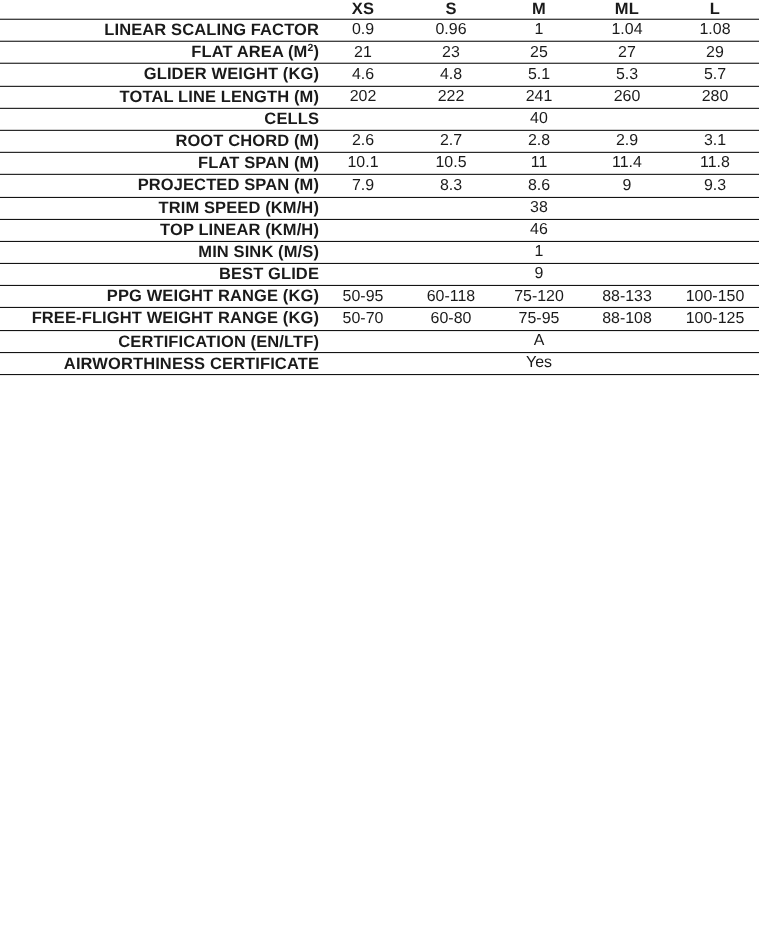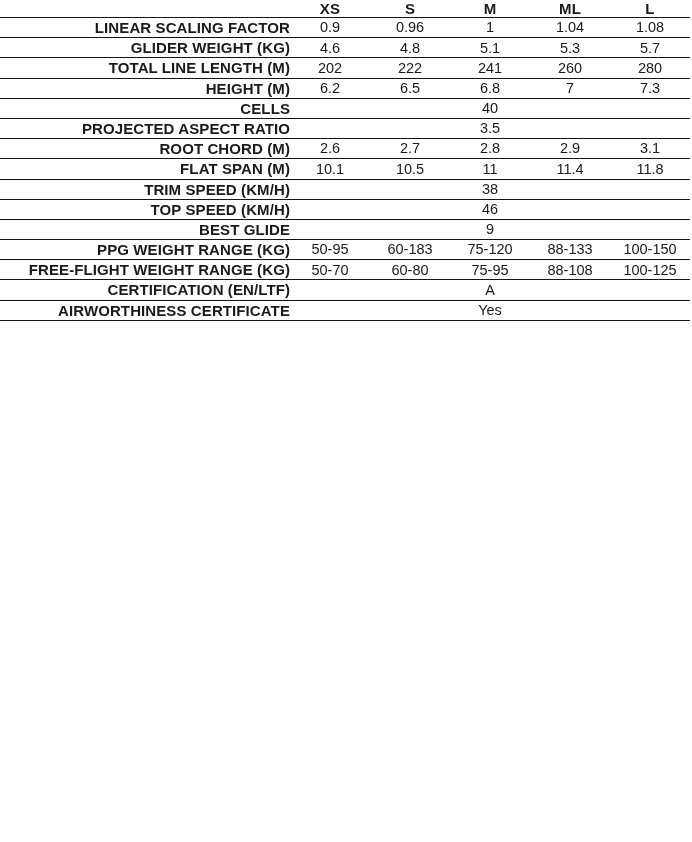--- a/index.html
+++ b/index.html
@@ -90,83 +90,91 @@
   <tbody id="table-body">
       <tr>
         <td class="row-label">LINEAR SCALING FACTOR</td>
         <td class="cell">0.9</td>
         <td class="cell">0.96</td>
         <td class="cell">1</td>
         <td class="cell">1.04</td>
         <td class="cell">1.08</td>
       </tr>
       <tr>
+        <td class="row-label">FLAT AREA (M<sup>2</sup><span>)</span></td>
+        <td class="cell">21</td>
+        <td class="cell">23</td>
+        <td class="cell">25</td>
+        <td class="cell">27</td>
+        <td class="cell">29</td>
+      </tr>
+      <tr>
         <td class="row-label">GLIDER WEIGHT (KG)</td>
         <td class="cell">4.6</td>
         <td class="cell">4.8</td>
         <td class="cell">5.1</td>
         <td class="cell">5.3</td>
         <td class="cell">5.7</td>
       </tr>
       <tr>
         <td class="row-label">TOTAL LINE LENGTH (M)</td>
         <td class="cell">202</td>
         <td class="cell">222</td>
         <td class="cell">241</td>
         <td class="cell">260</td>
         <td class="cell">280</td>
       </tr>
       <tr>
-        <td class="row-label">HEIGHT (M)</td>
-        <td class="cell">6.2</td>
-        <td class="cell">6.5</td>
-        <td class="cell">6.8</td>
-        <td class="cell">7</td>
-        <td class="cell">7.3</td>
-      </tr>
-      <tr>
         <td class="row-label">CELLS</td>
         <td class="cell span-cell" colspan="5">40</td>
-      </tr>
-      <tr>
-        <td class="row-label">PROJECTED ASPECT RATIO</td>
-        <td class="cell span-cell" colspan="5">3.5</td>
       </tr>
       <tr>
         <td class="row-label">ROOT CHORD (M)</td>
         <td class="cell">2.6</td>
         <td class="cell">2.7</td>
         <td class="cell">2.8</td>
         <td class="cell">2.9</td>
         <td class="cell">3.1</td>
       </tr>
       <tr>
         <td class="row-label">FLAT SPAN (M)</td>
         <td class="cell">10.1</td>
         <td class="cell">10.5</td>
         <td class="cell">11</td>
         <td class="cell">11.4</td>
         <td class="cell">11.8</td>
       </tr>
       <tr>
+        <td class="row-label">PROJECTED SPAN (M)</td>
+        <td class="cell">7.9</td>
+        <td class="cell">8.3</td>
+        <td class="cell">8.6</td>
+        <td class="cell">9</td>
+        <td class="cell">9.3</td>
+      </tr>
+      <tr>
         <td class="row-label">TRIM SPEED (KM/H)</td>
         <td class="cell span-cell" colspan="5">38</td>
       </tr>
       <tr>
-        <td class="row-label">TOP SPEED (KM/H)</td>
+        <td class="row-label">TOP LINEAR (KM/H)</td>
         <td class="cell span-cell" colspan="5">46</td>
+      </tr>
+      <tr>
+        <td class="row-label">MIN SINK (M/S)</td>
+        <td class="cell span-cell" colspan="5">1</td>
       </tr>
       <tr>
         <td class="row-label">BEST GLIDE</td>
         <td class="cell span-cell" colspan="5">9</td>
       </tr>
       <tr>
         <td class="row-label">PPG WEIGHT RANGE (KG)</td>
         <td class="cell">50-95</td>
-        <td class="cell">60-183</td>
+        <td class="cell">60-118</td>
         <td class="cell">75-120</td>
         <td class="cell">88-133</td>
         <td class="cell">100-150</td>
       </tr>
       <tr>
         <td class="row-label">FREE-FLIGHT WEIGHT RANGE (KG)</td>
         <td class="cell">50-70</td>
         <td class="cell">60-80</td>
         <td class="cell">75-95</td>
         <td class="cell">88-108</td>

